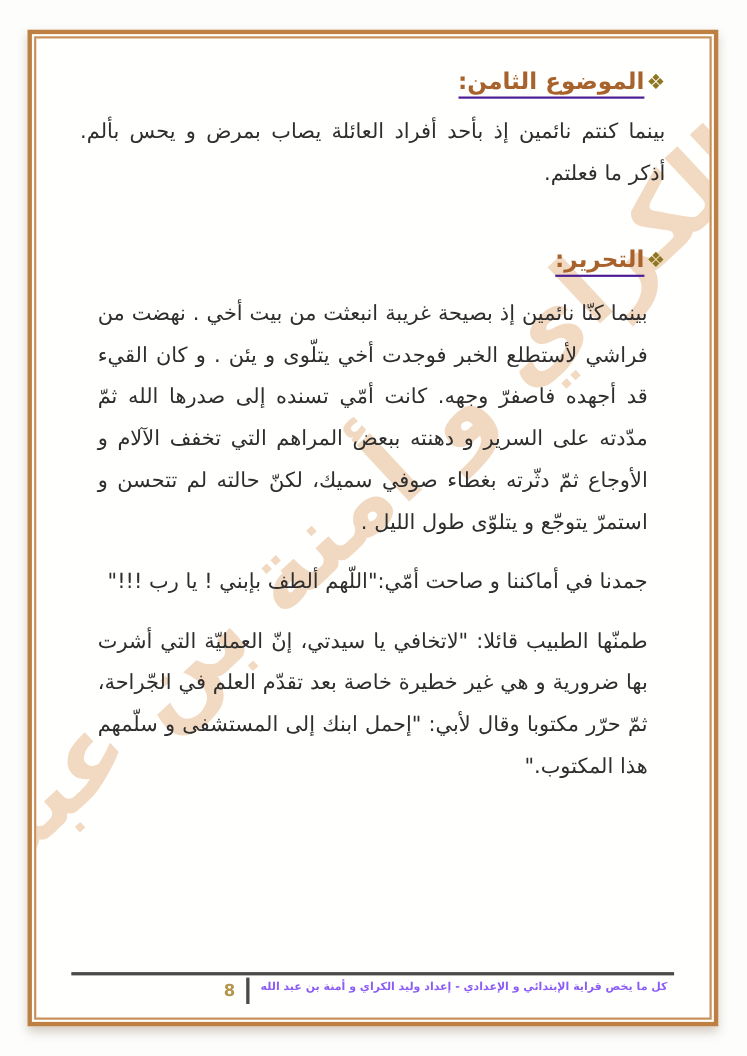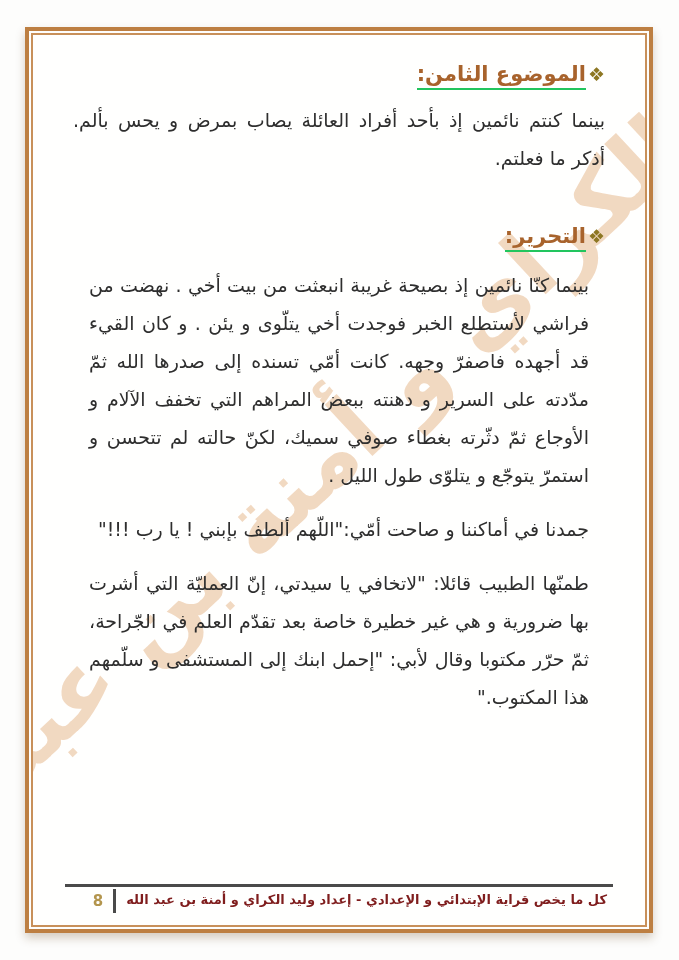--- a/index.html
+++ b/index.html
@@ -67,21 +67,21 @@
     line-height: 1.5;
   }
   .heading .diamond {
     color: #8d7723;
     font-size: 19px;
     margin-left: 2px;
     text-decoration: none;
     display: inline-block;
   }
   .heading .heading-text {
-    border-bottom: 2px solid #22c55e;
+    border-bottom: 2px solid #4c1d95;
     padding-bottom: 2px;
   }
   .section-2 {
     margin-top: 44px;
   }
   .para {
     margin: 10px 0 14px;
     font-size: 19px;
     line-height: 2.0;
     text-align: justify;
@@ -99,23 +99,23 @@
     bottom: 12px;
   }
   .footer-row {
     display: flex;
     direction: rtl;
     align-items: stretch;
     border-top: 3px solid #4a4a4a;
     padding-top: 2px;
   }
   .footer-text {
-    font-size: 13px;
+    font-size: 10px;
     font-weight: bold;
-    color: #7f1d1d;
+    color: #8b5cf6;
     white-space: nowrap;
     padding: 3px 6px 3px 10px;
   }
   .footer-sep {
     width: 3px;
     background: #4a4a4a;
     align-self: stretch;
   }
   .page-number {
     font-size: 15px;

